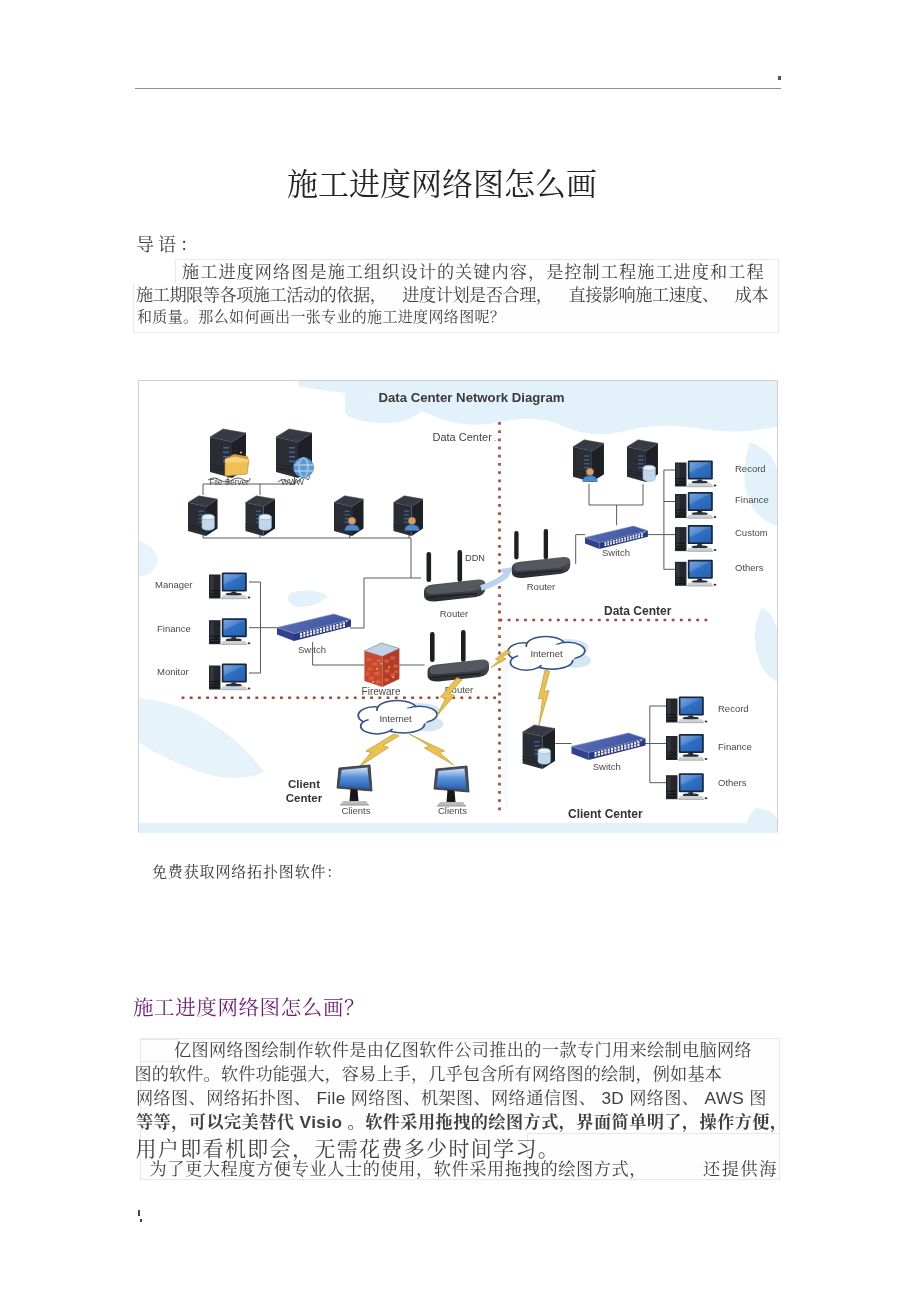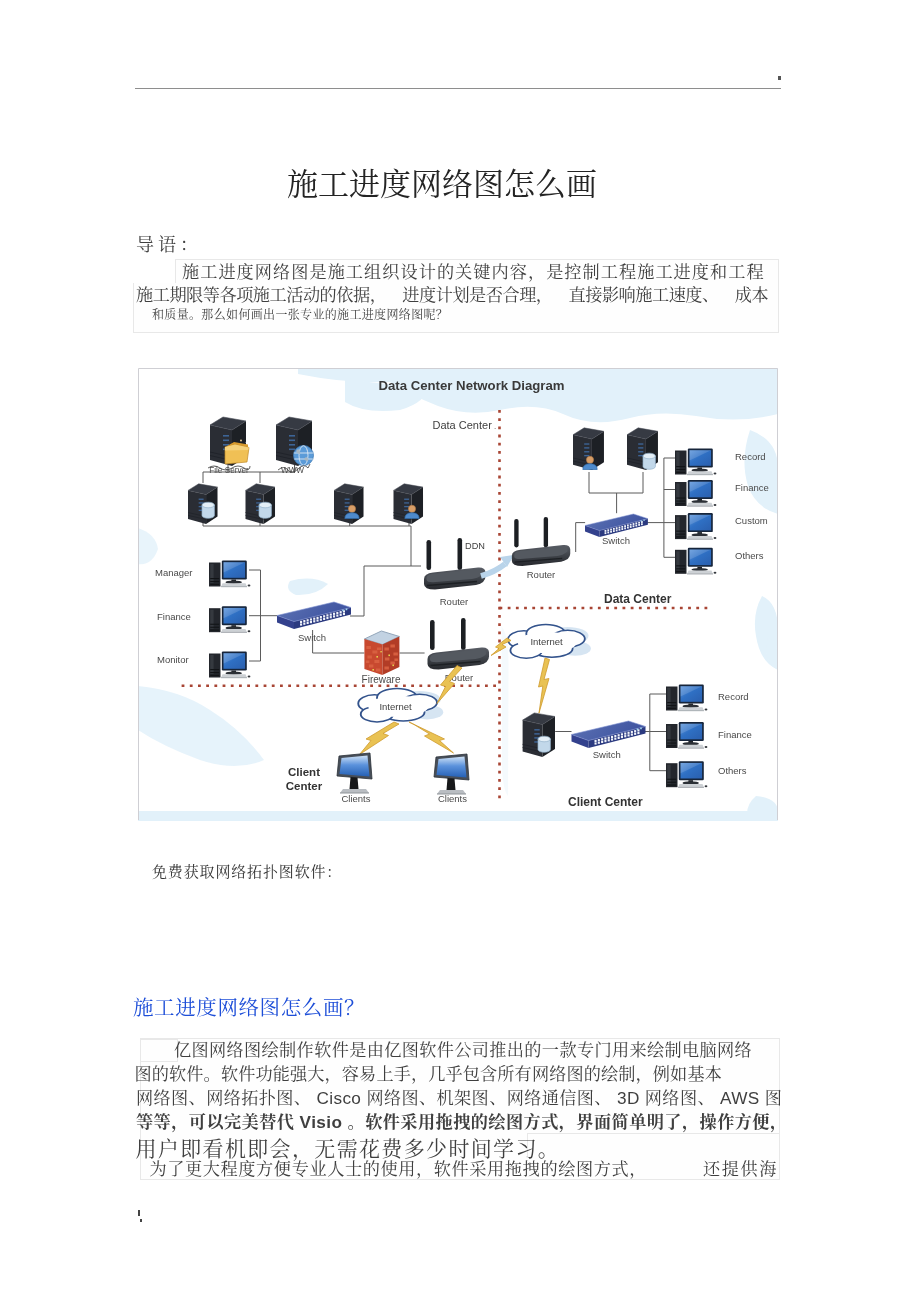--- a/index.html
+++ b/index.html
@@ -19,23 +19,23 @@
 
   <div class="abs" style="left:287px;top:168px;font-size:31px;line-height:33px;color:#242424;">施工进度网络图怎么画</div>
 
   <div class="abs" style="left:136px;top:218px;font-size:18px;letter-spacing:4px;color:#404040;margin-top:12px;">导语：</div>
 
   <div class="hl" style="left:175px;top:259px;width:602px;height:24px;"></div>
   <div class="hl" style="left:133px;top:283px;width:644px;height:49px;border-top:none;"></div>
 
   <div class="abs" style="left:182px;top:258px;font-size:17.2px;letter-spacing:1.02px;">施工进度网络图是施工组织设计的关键内容，是控制工程施工进度和工程</div>
   <div class="abs" style="left:136px;top:281px;font-size:17.2px;letter-spacing:-0.5px;">施工期限等各项施工活动的依据，<span style="display:inline-block;width:16px;"></span>进度计划是否合理，<span style="display:inline-block;width:16px;"></span>直接影响施工速度、<span style="display:inline-block;width:16px;"></span>成本</div>
-  <div class="abs" style="left:152px;top:305px;font-size:12px;letter-spacing:0.34px;">和质量。那么如何画出一张专业的施工进度网络图呢？</div>
-
-  <div class="abs" id="diagram" style="left:138px;top:368px;width:640px;height:457px;">
+  <div class="abs" style="left:137px;top:305px;font-size:15px;letter-spacing:0.34px;">和质量。那么如何画出一张专业的施工进度网络图呢？</div>
+
+  <div class="abs" id="diagram" style="left:138px;top:380px;width:640px;height:457px;">
   <svg width="640" height="453" viewBox="0 0 640 453" font-family="Liberation Sans, sans-serif">
         <g>
     <defs>
       <linearGradient id="scr" x1="0" y1="0" x2="1" y2="1">
         <stop offset="0" stop-color="#5f97dc"></stop>
               <stop offset="0.45" stop-color="#2f70c4"></stop>
               <stop offset="1" stop-color="#2a5fae"></stop>
       </linearGradient>
       <linearGradient id="scr2" x1="0" y1="0" x2="0" y2="1">
         <stop offset="0" stop-color="#cfe2f6"></stop>
@@ -361,30 +361,30 @@
     <text x="580" y="370" font-size="9.5" fill="#4a4a4a">Finance</text>
     <text x="580" y="406" font-size="9.5" fill="#4a4a4a">Others</text>
 
     <path d="M0.5,452 L0.5,0.5 L639.5,0.5 L639.5,452" fill="none" stroke="#cfcfd4" stroke-width="1"></path>
   </g>
       </svg>
   </div>
 
   <div class="abs" style="left:152px;top:860px;font-size:15px;letter-spacing:0.85px;color:#333;">免费获取网络拓扑图软件：</div>
 
-  <div class="abs" style="left:133px;top:991px;font-size:20.5px;letter-spacing:0.6px;color:#1d4ed8;">施工进度网络图怎么画？</div>
+  <div class="abs" style="left:133px;top:991px;font-size:20.5px;letter-spacing:0.6px;color:#701a75;">施工进度网络图怎么画？</div>
 
   <div class="hl" style="left:140px;top:1038px;width:638px;height:118px;"></div>
   <div class="hl" style="left:140px;top:1039px;width:36px;height:21px;"></div>
   <div class="hl" style="left:527px;top:1133px;width:251px;height:23px;"></div>
   <div class="hl" style="left:140px;top:1156px;width:638px;height:23px;border-top:none;"></div>
 
   <div class="abs" style="left:174px;top:1036px;font-size:17.2px;letter-spacing:0.33px;">亿图网络图绘制作软件是由亿图软件公司推出的一款专门用来绘制电脑网络</div>
   <div class="abs" style="left:134.5px;top:1060px;font-size:17.2px;letter-spacing:0.09px;">图的软件。软件功能强大，容易上手，几乎包含所有网络图的绘制，例如基本</div>
-  <div class="abs" style="left:136px;top:1084px;font-size:17.2px;letter-spacing:0.35px;">网络图、网络拓扑图、<span class="lat"> Cisco </span>网络图、机架图、网络通信图、<span class="lat"> 3D </span>网络图、<span class="lat"> AWS </span>图</div>
+  <div class="abs" style="left:136px;top:1084px;font-size:17.2px;letter-spacing:0.35px;">网络图、网络拓扑图、<span class="lat"> File </span>网络图、机架图、网络通信图、<span class="lat"> 3D </span>网络图、<span class="lat"> AWS </span>图</div>
   <div class="abs" style="left:136px;top:1108px;font-size:17.2px;letter-spacing:0.41px;font-weight:bold;">等等，可以完美替代<span class="lat"> Visio </span>。软件采用拖拽的绘图方式，界面简单明了，操作方便，</div>
   <div class="abs" style="left:135.5px;top:1132px;font-size:21px;letter-spacing:1.35px;">用户即看机即会，无需花费多少时间学习。</div>
   <div class="abs" style="left:149.5px;top:1154.5px;font-size:17.2px;letter-spacing:0.58px;">为了更大程度方便专业人士的使用，软件采用拖拽的绘图方式，</div>
   <div class="abs" style="left:703px;top:1154.5px;font-size:17.2px;letter-spacing:1.6px;">还提供海</div>
 
   <div class="abs" style="left:138px;top:1210px;width:2px;height:6px;background:#444;"></div>
   <div class="abs" style="left:140px;top:1219px;width:2px;height:3px;background:#444;"></div>
 </div>
 
 </body></html>

